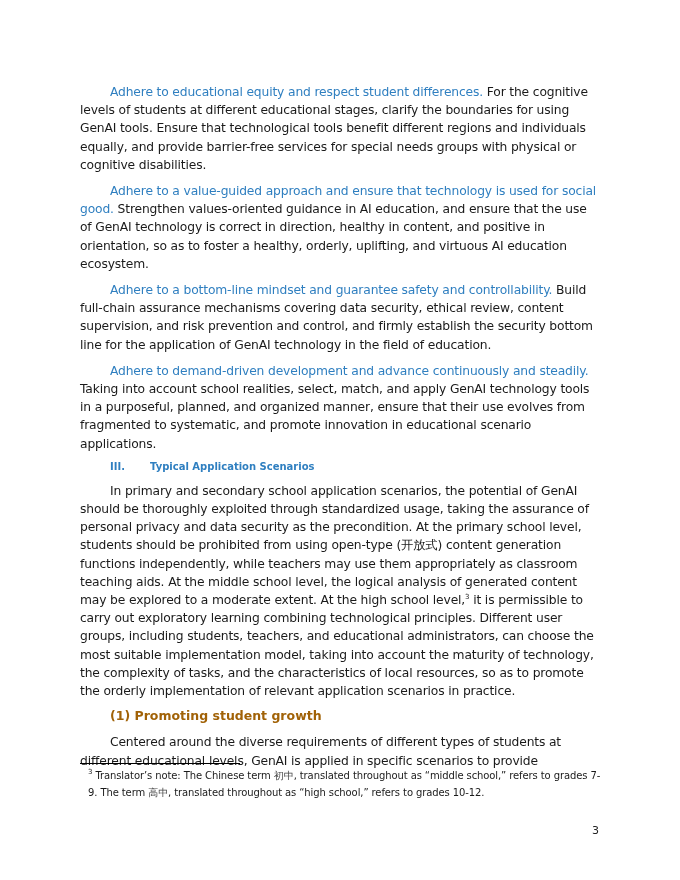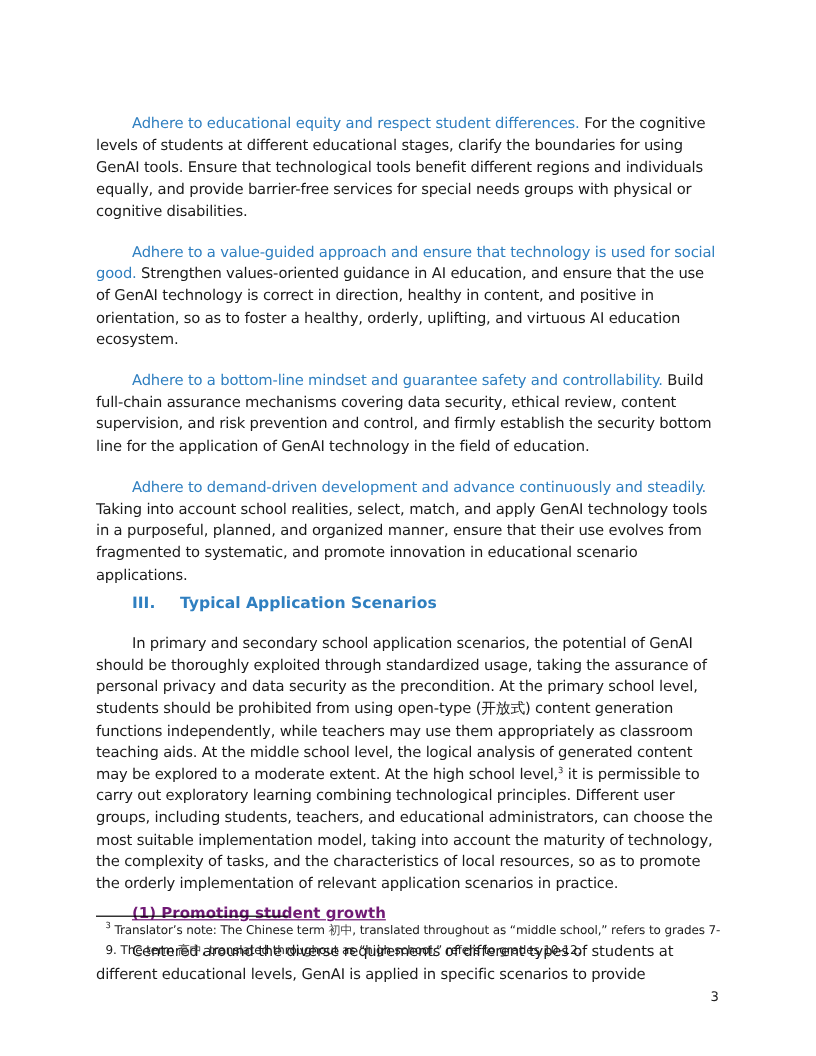--- a/index.html
+++ b/index.html
@@ -1,23 +1,23 @@
 <!DOCTYPE html>
 <html><head>
   <meta charset="utf-8">
   <style>
     html, body { margin: 0; padding: 0; background: #ffffff; }
     body { width: 680px; height: 880px; position: relative; overflow: hidden;
       font-family: "DejaVu Sans", sans-serif; color: #1a1a1a; }
     .page { position: absolute; left: 80px; top: 78px; width: 520px; }
-    p.para { margin: 16px 0 8px 0; font-size: 12.3px; line-height: 18.2px; text-indent: 30px; letter-spacing: -0.15px; }
+    p.para { margin: 5px 0 8px 0; font-size: 12.3px; line-height: 18.2px; text-indent: 30px; letter-spacing: -0.15px; }
     .lead { color: #2f7fc0; }
-    .heading { margin: 8px 0 10px 30px; font-size: 13px; font-weight: bold; color: #2f7fc0; display: flex; }
+    .heading { margin: 8px 0 10px 30px; font-size: 10px; font-weight: bold; color: #2f7fc0; display: flex; }
     .heading .num { width: 40px; }
-    .subheading { margin: 4px 0 10px 30px; font-size: 12.5px; font-weight: bold; color: #701a75; text-decoration: underline; }
+    .subheading { margin: 4px 0 10px 30px; font-size: 12.5px; font-weight: bold; color: #a16207; }
     sup { font-size: 7px; line-height: 0; vertical-align: 5px; }
     .fn-rule { position: absolute; left: 80px; top: 763px; width: 160px; height: 1px; background: #000; }
     .footnote { position: absolute; left: 88px; top: 767px; width: 520px; font-size: 10px; line-height: 17px; letter-spacing: -0.1px; }
     .footnote .cjk { font-family: "DejaVu Serif", serif; color: #444; }
     .page-num { position: absolute; left: 592px; top: 824px; font-size: 11px; color: #222; }
   </style>
 </head>
 <body>
 
 <div class="page">

